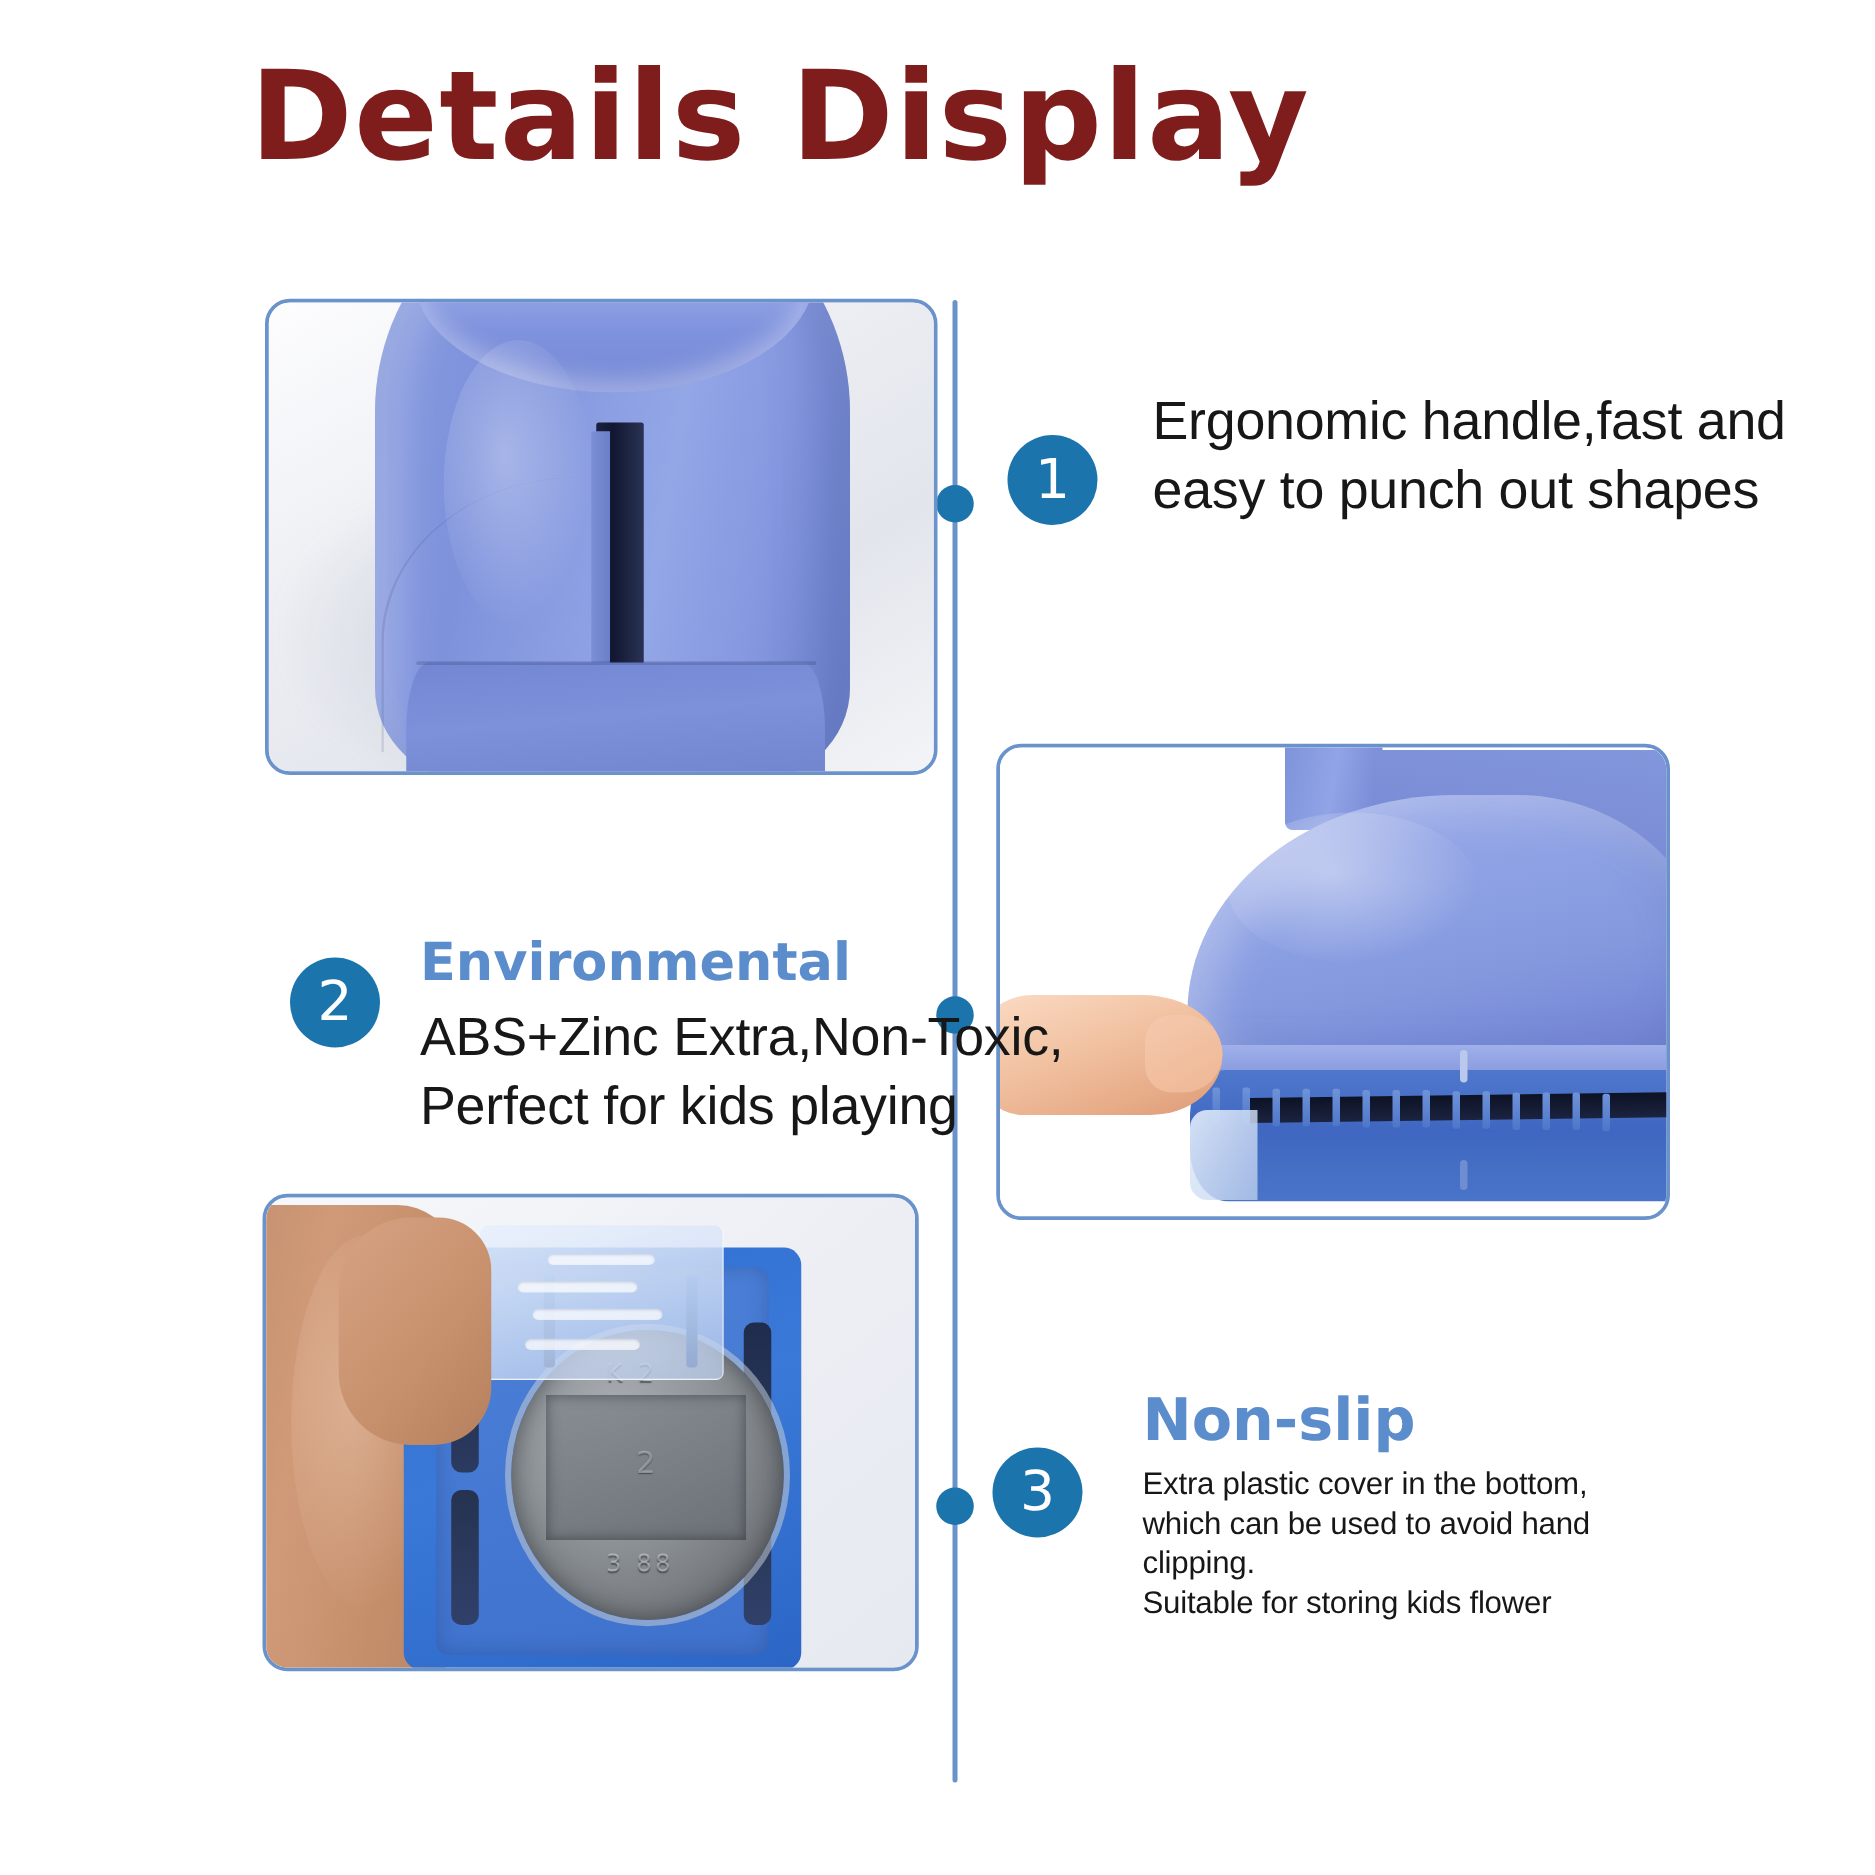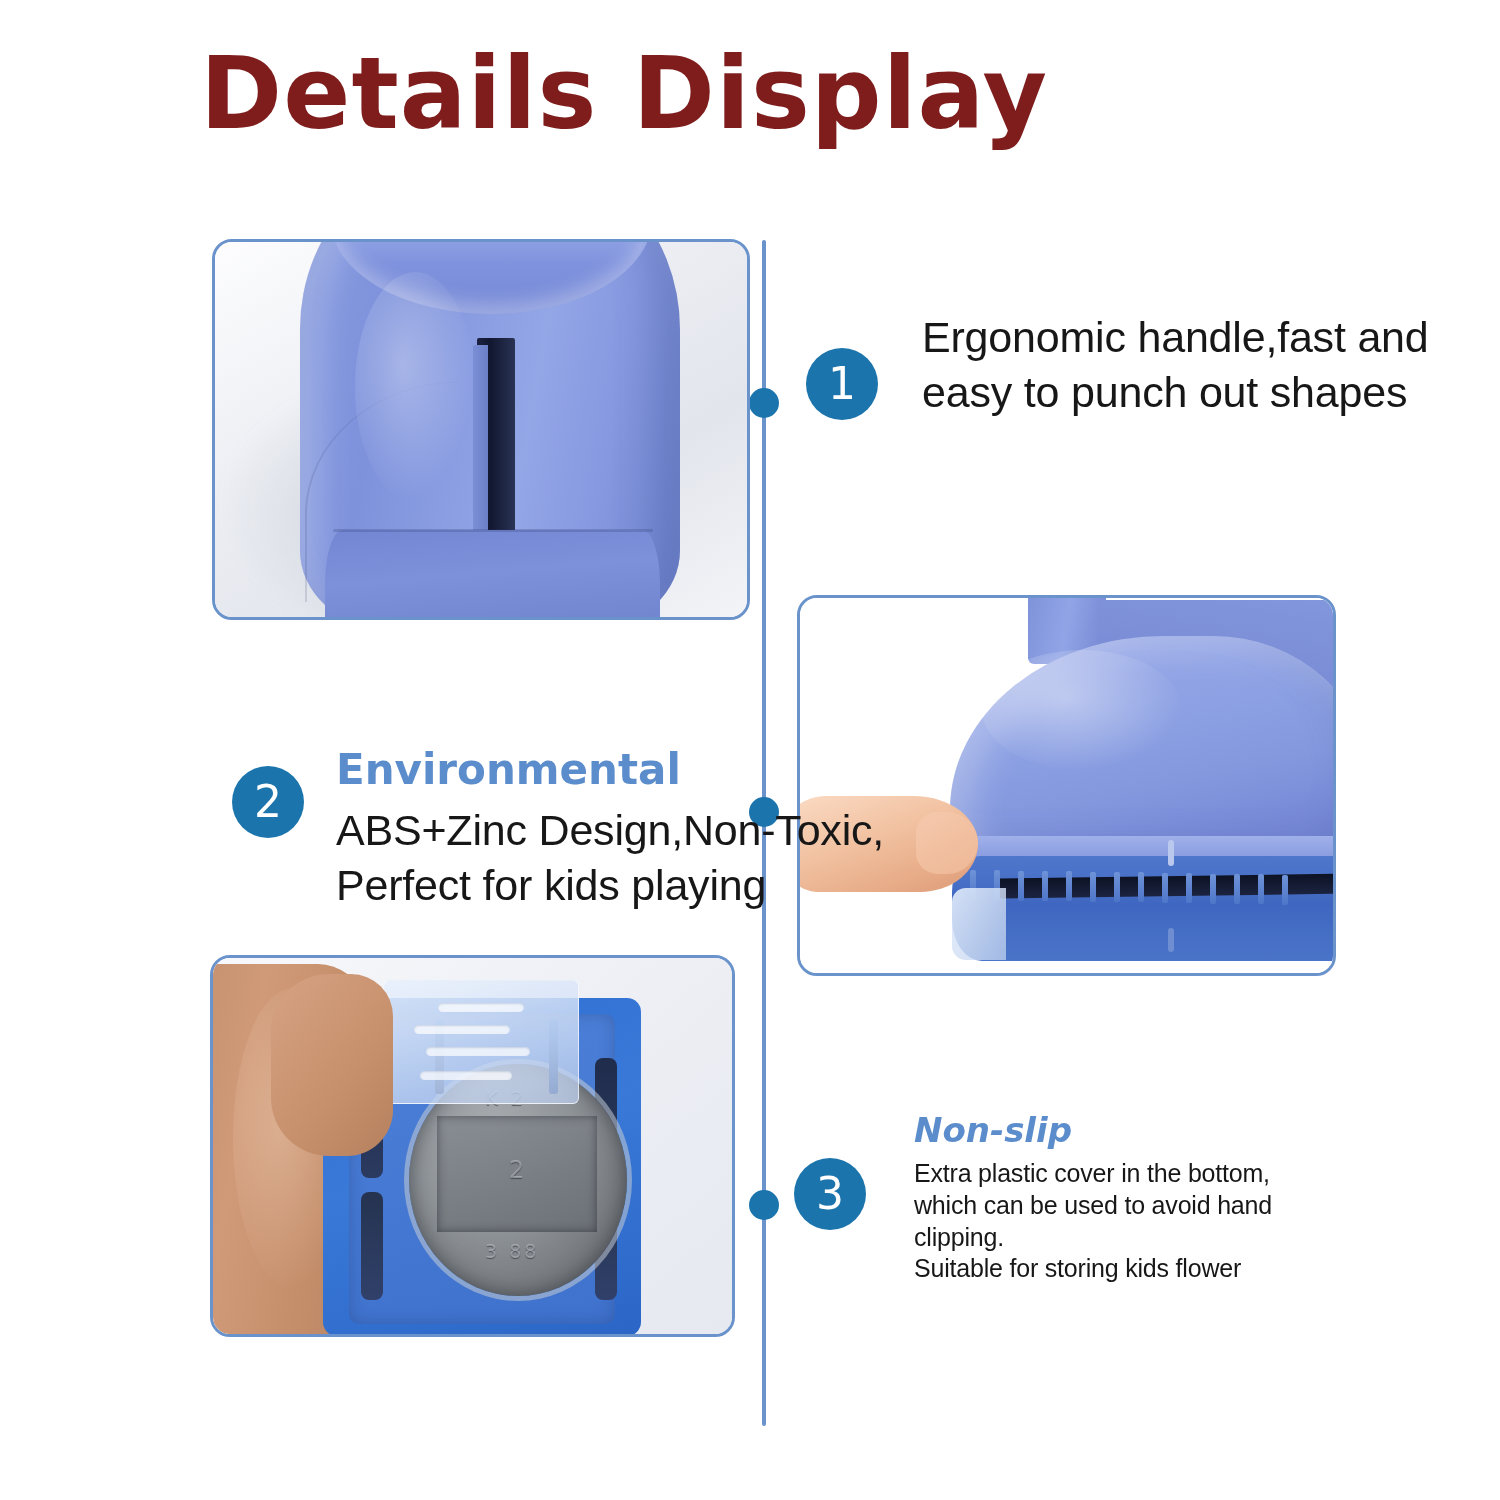--- a/index.html
+++ b/index.html
@@ -363,21 +363,21 @@
 
   .feature-heading {
     font-family: "DejaVu Sans", sans-serif;
     font-size: 42px;
     font-weight: bold;
     color: #5b8ccb;
     line-height: 1.06;
     letter-spacing: 0px;
     white-space: nowrap;
   }
-  #feature-3 .feature-heading { font-size: 34px; font-style: italic; }
+  #feature-3 .feature-heading { font-size: 47px; }
 
   .feature-body {
     margin-top: 10px;
     font-family: "Liberation Sans", sans-serif;
     font-size: 43px;
     color: #171717;
     line-height: 1.28;
     letter-spacing: -0.2px;
     white-space: nowrap;
   }
@@ -484,21 +484,21 @@
     </div>
   </div>
 
   <div class="feature" id="feature-2">
     <div class="badge">2</div>
     <div class="feature-text">
       <div class="feature-heading">
         <div>Environmental</div>
       </div>
       <div class="feature-body">
-        <div>ABS+Zinc Design,Non-Toxic,</div>
+        <div>ABS+Zinc Extra,Non-Toxic,</div>
         <div>Perfect for kids playing</div>
       </div>
     </div>
   </div>
 
   <div class="feature" id="feature-3">
     <div class="badge">3</div>
     <div class="feature-text">
       <div class="feature-heading">
         <div>Non-slip</div>

